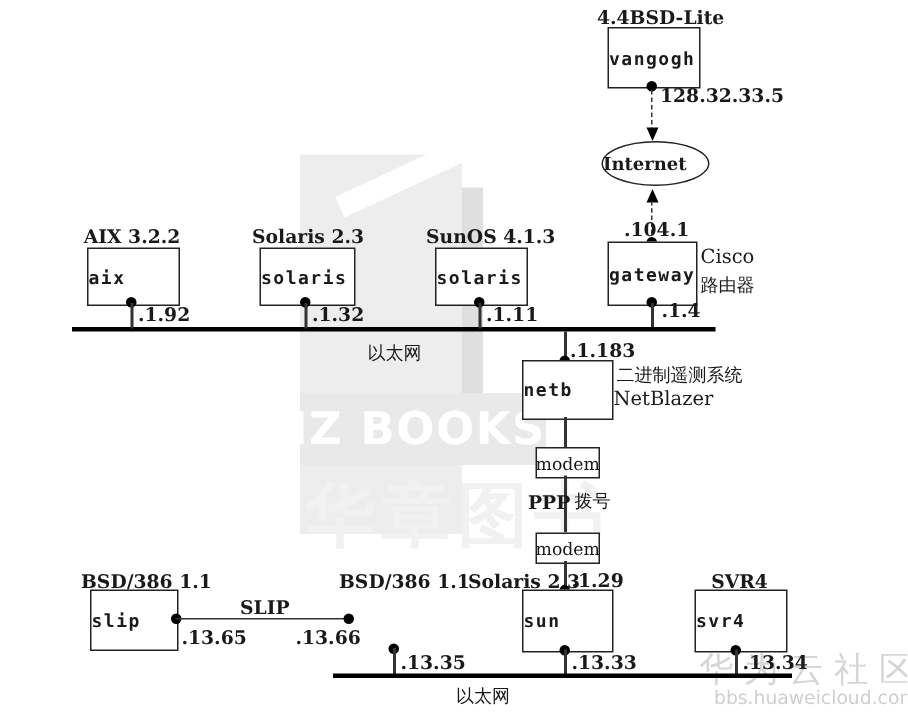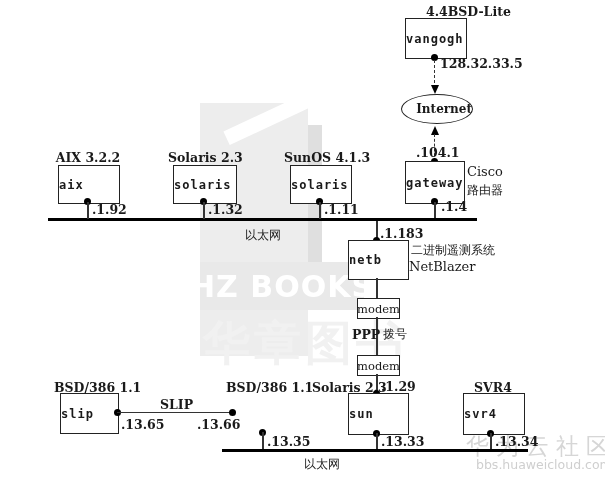--- a/index.html
+++ b/index.html
@@ -4,21 +4,21 @@
 <style>
   html,body{margin:0;padding:0;background:#fff;}
   #stage{position:relative;width:605px;height:478px;background:#ffffff;overflow:hidden;
          font-family:"DejaVu Serif", serif;color:#1a1a1a;}
   
   .wm{position:absolute;z-index:1;}
   .wm-band{left:200px;top:103px;width:108px;height:253px;background:#ededed;}
   .wm-slash{left:222px;top:110px;width:98px;height:15px;background:#ffffff;transform:rotate(-25deg);}
   .wm-strip{left:308px;top:125px;width:14px;height:168px;background:#dfdfdf;}
   .wm-hzband{left:200px;top:262px;width:164px;height:48px;background:#e9e9e9;
-             display:flex;align-items:center;justify-content:center;}
+             display:flex;align-items:center;justify-content:flex-end;}
   .wm-hztext{font-family:"DejaVu Sans", sans-serif;font-weight:bold;font-size:30px;
              color:#ffffff;letter-spacing:1px;white-space:nowrap;}
   .wm-huazhang{left:203px;top:312px;font-family:"DejaVu Sans", sans-serif;font-weight:bold;
                font-size:47px;color:#f1f1f1;letter-spacing:4px;white-space:nowrap;}
   .wm-hw{left:466px;top:431px;font-family:"DejaVu Sans", sans-serif;font-size:23px;
          color:#d6d6d6;letter-spacing:7px;white-space:nowrap;}
   .wm-hwurl{left:476px;top:457px;font-family:"DejaVu Sans", sans-serif;font-size:12.5px;
             color:#cfcfcf;white-space:nowrap;}
   
   .dg{position:absolute;z-index:2;}
@@ -29,42 +29,42 @@
   .lbl{font-size:12.5px;font-weight:bold;white-space:nowrap;}
   .lbl-reg{font-size:13px;white-space:nowrap;}
   .cn{font-family:Liberation Serif, serif;font-size:12px;white-space:nowrap;font-weight:normal;}
   .center{text-align:center;}
   .hline{background:#000;height:3px;}
   .thin-h{background:#333;height:1px;}
   .vline{background:#333;width:1.5px;}
   .dashv{width:0;border-left:1.5px dashed #333;}
   .dot{width:7px;height:7px;background:#000;border-radius:50%;}
   .cloud{border:1.2px solid #222;border-radius:50%;background:#fff;
-         display:flex;align-items:center;justify-content:flex-end;font-size:12px;font-weight:bold;}
+         display:flex;align-items:center;justify-content:flex-start;font-size:12px;font-weight:bold;}
   .arr-down{width:0;height:0;border-left:4px solid transparent;border-right:4px solid transparent;
             border-top:9px solid #000;}
   .arr-up{width:0;height:0;border-left:4px solid transparent;border-right:4px solid transparent;
           border-bottom:9px solid #000;}
 </style>
 </head>
 <body>
 
 <div id="stage">
 
   <div class="wm wm-band"></div>
   <div class="wm wm-slash"></div>
   <div class="wm wm-strip"></div>
   <div class="wm wm-hzband">
     <span class="wm-hztext">HZ BOOKS</span>
   </div>
   <div class="wm wm-huazhang">华章图书</div>
   <div class="wm wm-hw">华为云社区</div>
   <div class="wm wm-hwurl">bbs.huaweicloud.com</div>
 
-  <div class="dg lbl center" style="left:398px;top:4px;width:74px;margin-left:28px;">4.4BSD-Lite</div>
+  <div class="dg lbl center" style="left:398px;top:4px;width:74px;">4.4BSD-Lite</div>
   <div class="dg node" style="left:405px;top:18px;width:60px;height:39px;">
     <span>vangogh</span>
   </div>
   <div class="dg dot" style="left:431px;top:54px;"></div>
   <div class="dg lbl" style="left:440px;top:56px;">128.32.33.5</div>
 
   <div class="dg dashv" style="left:434px;top:60px;height:28px;"></div>
   <div class="dg arr-down" style="left:431px;top:85px;"></div>
 
   <div class="dg cloud" style="left:401px;top:94px;width:70px;height:28px;">

